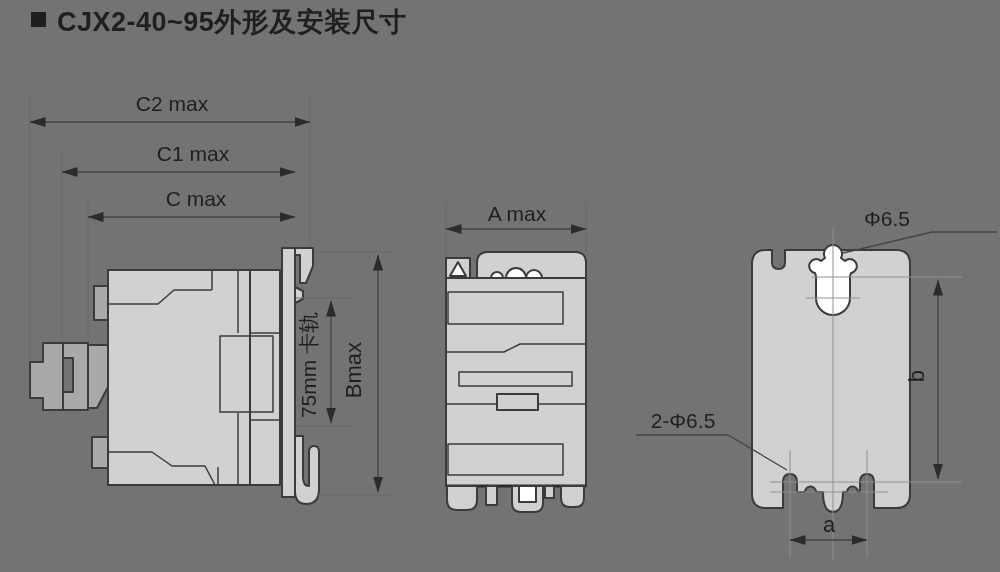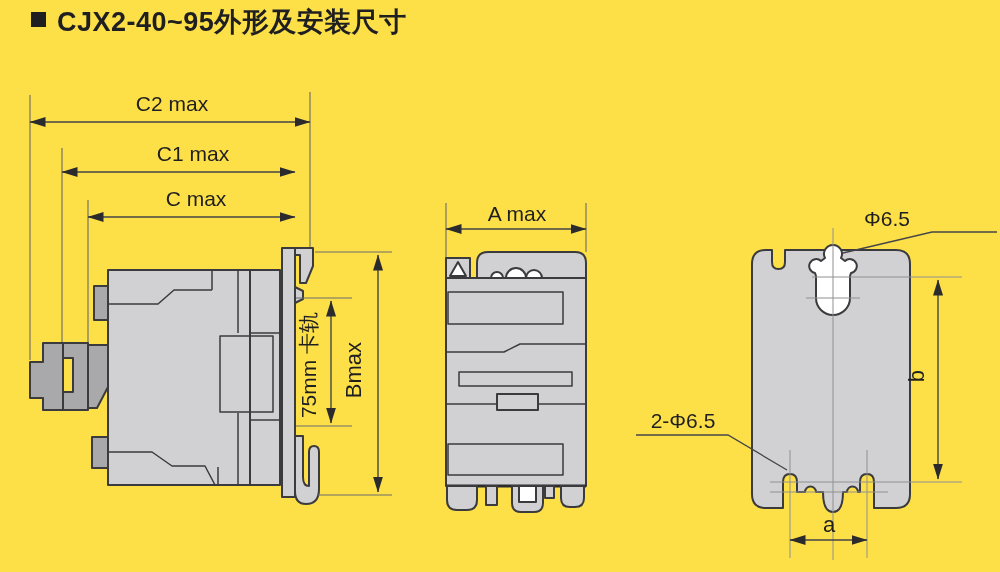--- a/index.html
+++ b/index.html
@@ -1,20 +1,20 @@
 <!DOCTYPE html>
 <html><head>
 <meta charset="utf-8">
 <style>
   html, body { margin: 0; padding: 0; background: #ffffff; }
   .page {
     position: relative;
     width: 1000px;
     height: 572px;
-    background: #fde047;
+    background: #737373;
     overflow: hidden;
     font-family: "Liberation Sans", "DejaVu Sans", sans-serif;
   }
   svg { display: block; }
   svg text {
     font-family: "Liberation Sans", "DejaVu Sans", sans-serif;
     fill: #1f1f21;
   }
   .title-text { font-size: 27px; font-weight: bold; letter-spacing: 0.5px; }
   .dim-label  { font-size: 21px; }

